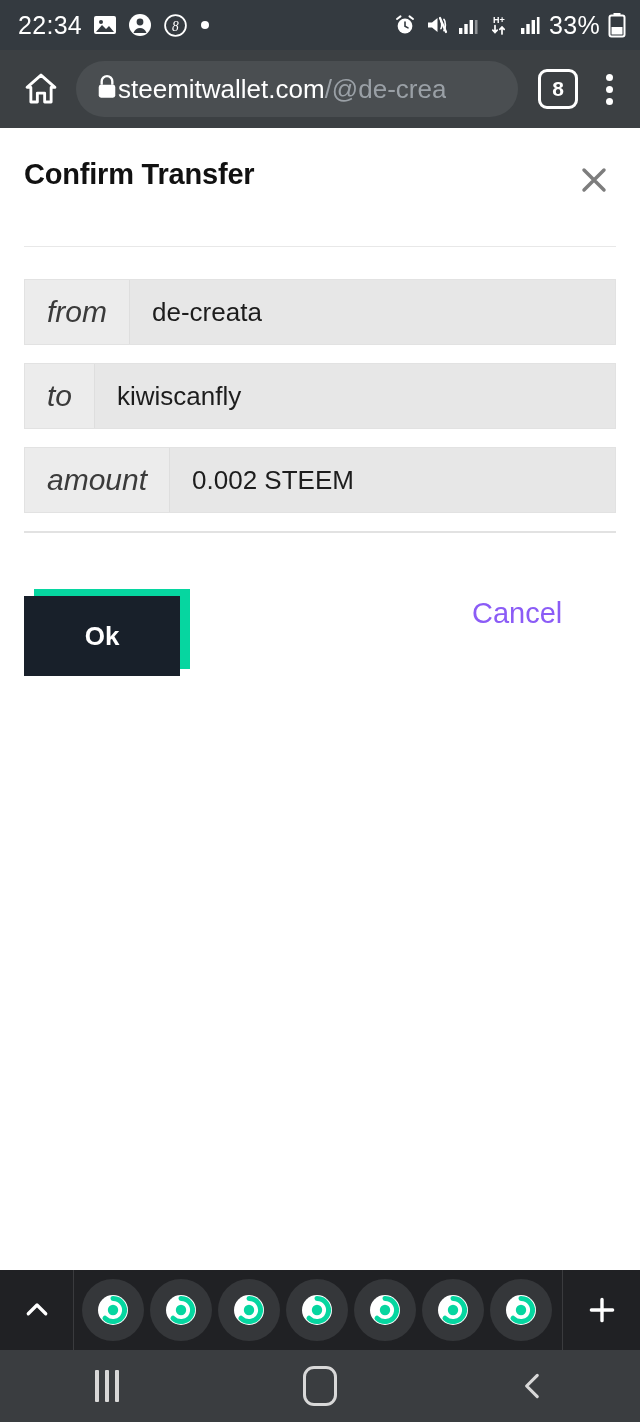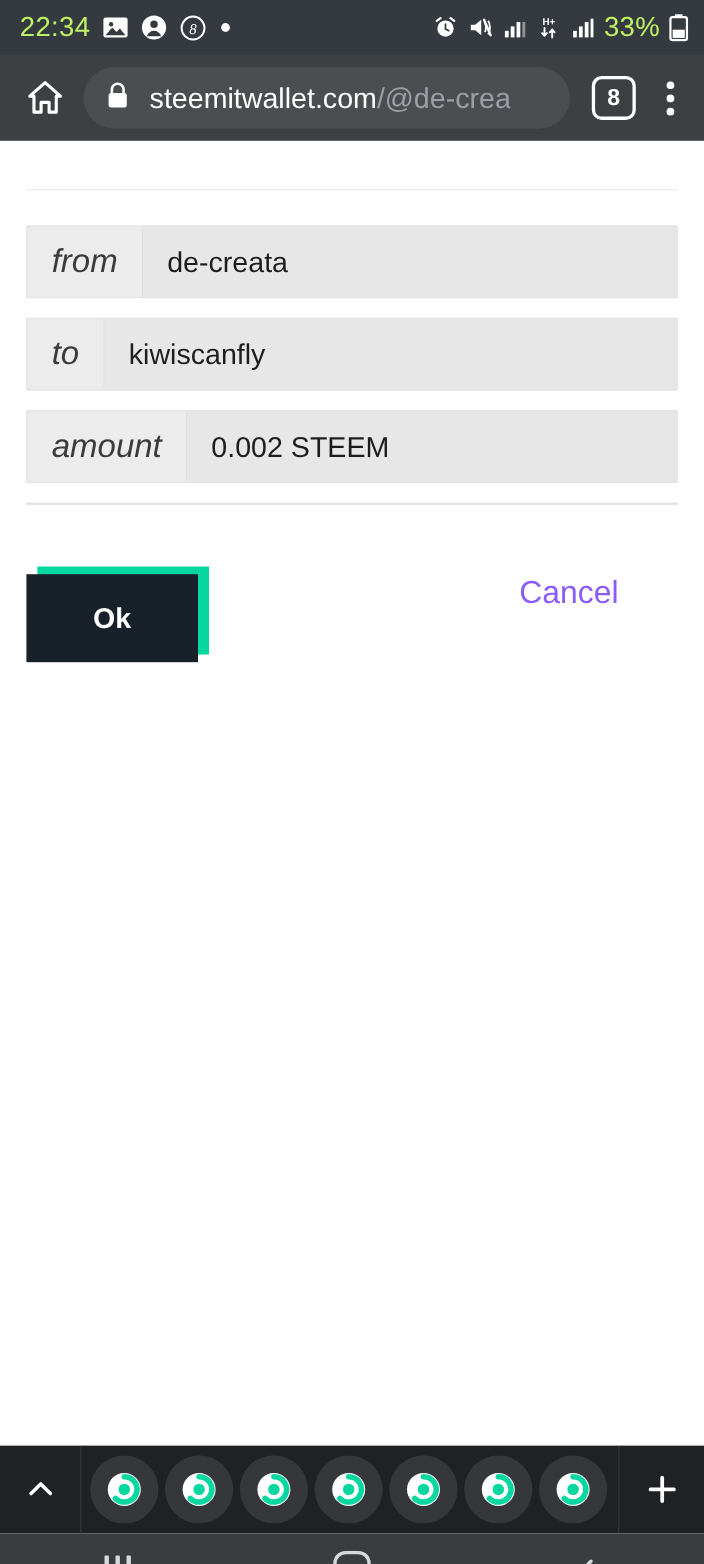--- a/index.html
+++ b/index.html
@@ -6,35 +6,35 @@
   html, body {
     width: 640px; height: 1422px;
     background: #ffffff;
     font-family: "Liberation Sans", sans-serif;
     overflow: hidden;
   }
   .screen { position: relative; width: 640px; height: 1422px; background:#fff; }
 
   
   .statusbar {
-    height: 50px; background: #343a40; color: #bef264;
+    height: 50px; background: #343a40; color: #ffffff;
     display: flex; align-items: center; justify-content: space-between;
     padding: 0 14px 0 18px;
   }
   .sb-left { display: flex; align-items: center; gap: 11px; }
   .sb-right { display: flex; align-items: center; gap: 8px; }
   .sb-time { font-size: 25px; letter-spacing: .3px; font-weight: 400; }
   .sb-ico { display: inline-flex; align-items: center; justify-content: center; }
 
   
   .chrome { height: 78px; background: #3c4043; display: flex; align-items: center; padding: 0 12px; gap: 6px; }
   .home-btn { width: 58px; display:flex; align-items:center; justify-content:center; }
   .urlbar {
     flex: 1; height: 56px; background: #4a4e51; border-radius: 28px;
-    display: flex; align-items: center; padding: 0 20px; gap: 18px; overflow: hidden;
+    display: flex; align-items: center; padding: 0 20px; gap: 0; overflow: hidden;
   }
   .url-text { font-size: 26px; color: #fff; white-space: nowrap; overflow: hidden; }
   .url-text .dim { color: #9aa0a6; }
   .tabcount {
     width: 40px; height: 40px; border: 3px solid #fff; border-radius: 9px;
     display: flex; align-items: center; justify-content: center;
     font-size: 21px; font-weight: 700; color: #fff; margin: 0 10px 0 14px;
   }
   .kebab { width: 30px; display: flex; flex-direction: column; align-items: center; gap: 5px; margin-right: 4px;}
   .kebab i { width: 7px; height: 7px; border-radius: 50%; background: #fff; display:block; }
@@ -185,20 +185,28 @@
     <div class="tabcount">8</div>
     <div class="kebab">
         <i></i>
         <i></i>
         <i></i>
       </div>
   </div>
 
   <div class="page">
 
+    <div class="dlg-head">
+      <div class="dlg-title">Confirm Transfer</div>
+      <div class="close-x">
+        <svg width="32" height="32" viewBox="0 0 24 24">
+            <path d="M4.5 4.5l15 15M19.5 4.5l-15 15" stroke="#7d7d7d" stroke-width="2.6" stroke-linecap="round"></path>
+          </svg>
+      </div>
+    </div>
     <div class="divider"></div>
 
     <div class="fields">
       <div class="field">
         <div class="f-label">from</div>
         <div class="f-value">de-creata</div>
       </div>
       <div class="field">
         <div class="f-label">to</div>
         <div class="f-value">kiwiscanfly</div>

